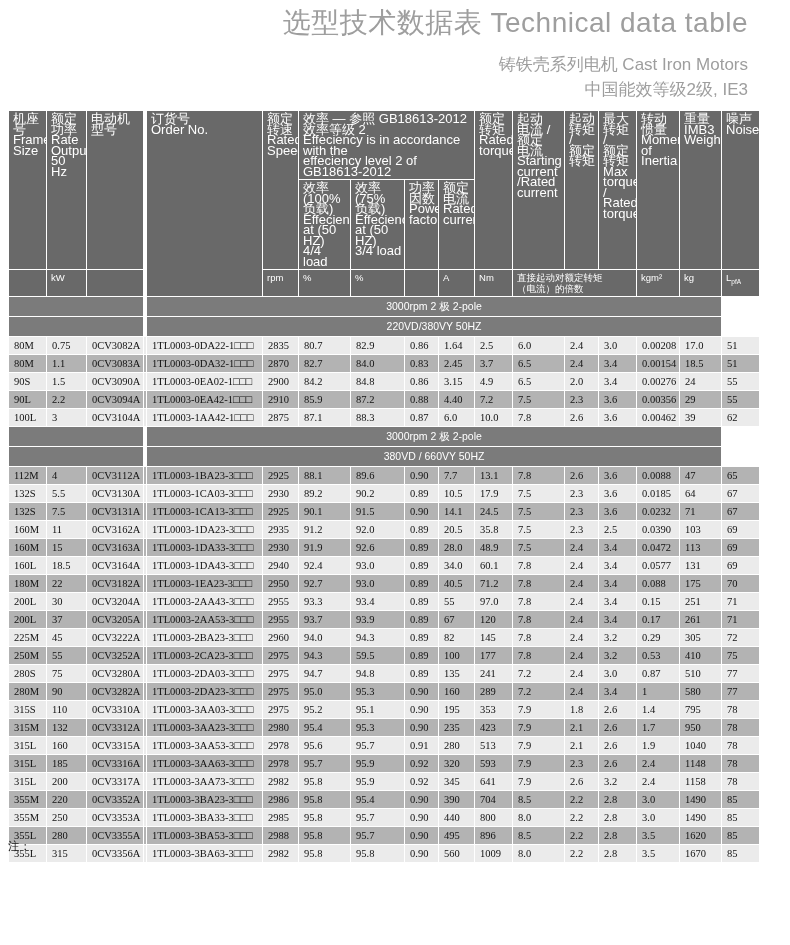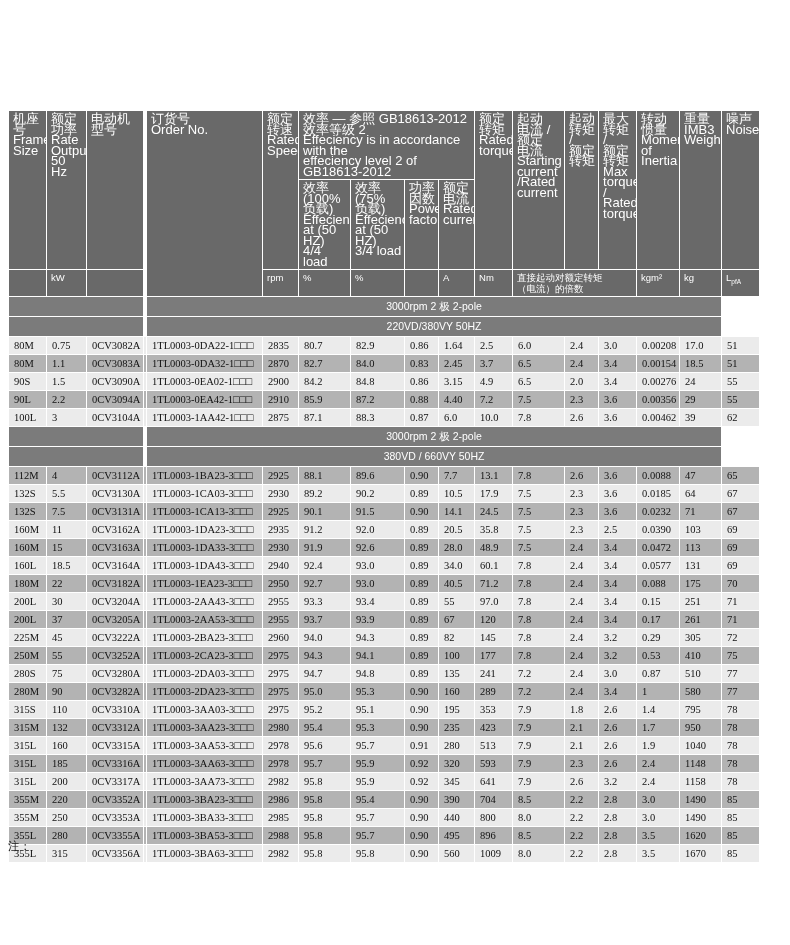--- a/index.html
+++ b/index.html
@@ -44,20 +44,25 @@
   .notes{position:absolute;top:839px;left:8px;width:770px;color:#222;
          font-family:"Liberation Serif","DejaVu Serif",serif;font-size:11.5px;}
   .notes .line{margin:0 0 7px 0;line-height:15px;}
   .notes sup{font-size:8px;line-height:0;}
 </style>
 </head>
 <body>
 
 <div class="page">
 
+  <div class="page-header">
+    <div class="page-title">选型技术数据表 Technical data table</div>
+    <div class="page-sub1">铸铁壳系列电机 Cast Iron Motors</div>
+    <div class="page-sub2">中国能效等级2级, IE3</div>
+  </div>
 
   <table class="data-table">
     <colgroup>
       <col style="width:37px">
         <col style="width:39px">
         <col style="width:56px">
       <col style="width:2px">
       <col style="width:115px">
         <col style="width:35px">
         <col style="width:51px">
@@ -475,21 +480,21 @@
           <td>72</td>
         </tr>
         <tr class="row-dark">
           <td>250M</td>
           <td>55</td>
           <td>0CV3252A</td>
           <td class="spacer"></td>
           <td>1TL0003-2CA23-3□□□</td>
           <td>2975</td>
           <td>94.3</td>
-          <td>94.1</td>
+          <td>59.5</td>
           <td>0.89</td>
           <td>100</td>
           <td>177</td>
           <td>7.8</td>
           <td>2.4</td>
           <td>3.2</td>
           <td>0.53</td>
           <td>410</td>
           <td>75</td>
         </tr>

